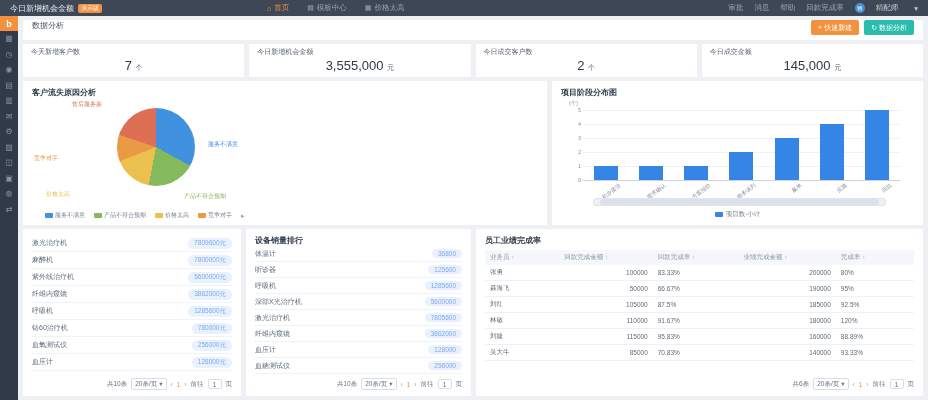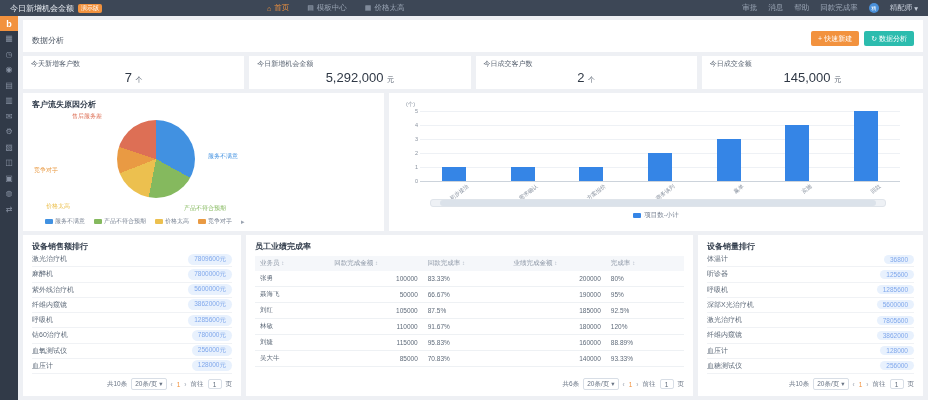--- a/index.html
+++ b/index.html
@@ -11,48 +11,48 @@
   .brand{color:#e8ecf2;font-size:8px;white-space:nowrap}
   .badge{background:#f2923e;color:#fff;font-size:6px;line-height:9px;padding:0 3px;
          border-radius:2px;margin-left:4px}
   .nav{display:flex;gap:18px;margin-left:165px}
   .nav-item{display:flex;align-items:center;gap:3px;color:#9aa5b5;font-size:7.5px;cursor:pointer}
   .nav-item.active{color:#f2923e}
   .nav-icon{font-size:7px}
   .top-right{margin-left:auto;display:flex;align-items:center;gap:11px;color:#9aa5b5;font-size:7.5px}
   .avatar{width:10px;height:10px;border-radius:50%;background:#4a90d9;color:#fff;font-size:5px;
           display:flex;align-items:center;justify-content:center}
-  .username{display:flex;align-items:center;gap:2px;color:#c3cad6}
+  .username{display:flex;align-items:center;gap:16px;color:#c3cad6}
   
   .sidebar{position:absolute;top:16px;left:0;bottom:0;width:18px;background:#313a48;
            display:flex;flex-direction:column;align-items:center;z-index:10}
   .logo-tile{width:18px;height:15px;background:#f2923e;color:#fff;display:flex;align-items:center;
              justify-content:center;font-size:9px;font-weight:bold}
   .side-icon{color:#8892a3;font-size:8px;height:15.5px;display:flex;align-items:center;cursor:pointer}
   
   .main{position:absolute;top:16px;left:18px;right:0;bottom:0;padding:4px 5px;
         box-sizing:border-box;display:flex;flex-direction:column;gap:4px}
-  .toolbar{background:#fff;height:20px;flex:0 0 20px;display:flex;align-items:flex-end;padding:6px 9px}
+  .toolbar{background:#fff;height:20px;flex:0 0 20px;display:flex;align-items:flex-start;padding:0 9px}
   .page-title{font-size:8px;color:#46505e}
   .toolbar-buttons{margin-left:auto;display:flex;gap:5px}
   .btn{font-size:7px;color:#fff;border:none;border-radius:2px;padding:2.5px 7px;display:flex;
        align-items:center;gap:2px;cursor:pointer;font-family:inherit}
   .btn-orange{background:#f2923e}
   .btn-teal{background:#2cbcae}
   
   .kpi-row{display:flex;gap:5px;flex:0 0 33px}
   .kpi{flex:1;background:#fff;padding:3px 8px;box-sizing:border-box}
   .kpi-label{font-size:7px;color:#5a6472}
   .kpi-value{text-align:center;font-size:13px;color:#2f3845;margin-top:1px}
   .kpi-unit{font-size:7px;color:#5a6472}
   
   .charts-row{display:flex;gap:5px;flex:0 0 138px}
   .panel{background:#fff;padding:6px 9px;box-sizing:border-box;position:relative;overflow:hidden}
   .panel-title{font-size:8px;color:#333e4d;font-weight:bold}
-  .pie-panel{width:361px}
+  .pie-panel{width:524px}
   .bar-panel{flex:1}
   .pie-wrap{position:relative;height:104px}
   .pie{position:absolute;left:85px;top:10px;width:78px;height:78px;border-radius:50%}
   .plabel{position:absolute;font-size:6px;white-space:nowrap}
   .pl-0{left:176px;top:42px}
   .pl-1{left:152px;top:94px}
   .pl-2{left:14px;top:92px}
   .pl-3{left:2px;top:56px}
   .pl-4{left:40px;top:2px}
   .legend-row{position:absolute;left:22px;bottom:5px;display:flex;gap:9px;align-items:center;
@@ -167,21 +167,21 @@
   </div>
 
   <div class="kpi-row">
     <div class="kpi">
       <div class="kpi-label">今天新增客户数</div>
       <div class="kpi-value"><span>7</span>
         <span class="kpi-unit">个</span></div>
     </div>
     <div class="kpi">
       <div class="kpi-label">今日新增机会金额</div>
-      <div class="kpi-value"><span>5,292,000</span>
+      <div class="kpi-value"><span>3,555,000</span>
         <span class="kpi-unit">元</span></div>
     </div>
     <div class="kpi">
       <div class="kpi-label">今日成交客户数</div>
       <div class="kpi-value"><span>2</span>
         <span class="kpi-unit">个</span></div>
     </div>
     <div class="kpi">
       <div class="kpi-label">今日成交金额</div>
       <div class="kpi-value"><span>145,000</span>
@@ -216,20 +216,21 @@
           </span>
         <span class="legend-item">
           <span class="sw" style="background: rgb(233, 154, 67);"></span>
           <span>竞争对手</span>
           </span>
         <span class="legend-more">▸</span>
       </div>
     </div>
 
     <div class="panel bar-panel">
+      <div class="panel-title">项目阶段分布图</div>
       <div class="bar-area">
         <span class="yunit">(个)</span>
         <div class="ygrid">
           <div class="gline" style="top:0"></div>
           <div class="gline" style="top:20%"></div>
           <div class="gline" style="top:40%"></div>
           <div class="gline" style="top:60%"></div>
           <div class="gline" style="top:80%"></div>
           <div class="gline axis" style="top:100%"></div>
         </div>
@@ -266,21 +267,20 @@
       <div class="bar-legend">
         <span class="sw" style="background: rgb(53, 133, 230);"></span>
         <span>项目数-小计</span>
       </div>
     </div>
   </div>
 
   <div class="bottom-row">
 
     <div class="panel list-panel">
-      <div class="panel-title">设备销售额排行</div>
       <div class="lrow">
           <span>激光治疗机</span>
           <span class="pill">7809600元</span>
         </div>
       <div class="lrow">
           <span>麻醉机</span>
           <span class="pill">7800000元</span>
         </div>
       <div class="lrow">
           <span>紫外线治疗机</span>
@@ -298,20 +298,69 @@
           <span>钴60治疗机</span>
           <span class="pill">780000元</span>
         </div>
       <div class="lrow">
           <span>血氧测试仪</span>
           <span class="pill">256000元</span>
         </div>
       <div class="lrow">
           <span>血压计</span>
           <span class="pill">128000元</span>
+        </div>
+      <div class="pager">
+        <span>共10条</span>
+        <span class="select">
+            <span>20条/页</span>
+            <span>▾</span>
+          </span>
+        <span class="pg-arrow">‹</span>
+        <span class="page-num">1</span>
+        <span class="pg-arrow">›</span>
+        <span>前往</span>
+        <input class="goto-input" value="1" style="">
+        <span>页</span>
+      </div>
+    </div>
+
+    <div class="panel list-panel2">
+      <div class="panel-title">设备销量排行</div>
+      <div class="lrow">
+          <span>体温计</span>
+          <span class="pill">36800</span>
+        </div>
+      <div class="lrow">
+          <span>听诊器</span>
+          <span class="pill">125600</span>
+        </div>
+      <div class="lrow">
+          <span>呼吸机</span>
+          <span class="pill">1285600</span>
+        </div>
+      <div class="lrow">
+          <span>深部X光治疗机</span>
+          <span class="pill">5600000</span>
+        </div>
+      <div class="lrow">
+          <span>激光治疗机</span>
+          <span class="pill">7805600</span>
+        </div>
+      <div class="lrow">
+          <span>纤维内窥镜</span>
+          <span class="pill">3862000</span>
+        </div>
+      <div class="lrow">
+          <span>血压计</span>
+          <span class="pill">128000</span>
+        </div>
+      <div class="lrow">
+          <span>血糖测试仪</span>
+          <span class="pill">256000</span>
         </div>
       <div class="pager">
         <span>共10条</span>
         <span class="select">
             <span>20条/页</span>
             <span>▾</span>
           </span>
         <span class="pg-arrow">‹</span>
         <span class="page-num">1</span>
         <span class="pg-arrow">›</span>
@@ -385,63 +434,14 @@
             <span>▾</span>
           </span>
         <span class="pg-arrow">‹</span>
         <span class="page-num">1</span>
         <span class="pg-arrow">›</span>
         <span>前往</span>
         <input class="goto-input" value="1" style="">
         <span>页</span>
       </div>
     </div>
-
-    <div class="panel list-panel2">
-      <div class="panel-title">设备销量排行</div>
-      <div class="lrow">
-          <span>体温计</span>
-          <span class="pill">36800</span>
-        </div>
-      <div class="lrow">
-          <span>听诊器</span>
-          <span class="pill">125600</span>
-        </div>
-      <div class="lrow">
-          <span>呼吸机</span>
-          <span class="pill">1285600</span>
-        </div>
-      <div class="lrow">
-          <span>深部X光治疗机</span>
-          <span class="pill">5600000</span>
-        </div>
-      <div class="lrow">
-          <span>激光治疗机</span>
-          <span class="pill">7805600</span>
-        </div>
-      <div class="lrow">
-          <span>纤维内窥镜</span>
-          <span class="pill">3862000</span>
-        </div>
-      <div class="lrow">
-          <span>血压计</span>
-          <span class="pill">128000</span>
-        </div>
-      <div class="lrow">
-          <span>血糖测试仪</span>
-          <span class="pill">256000</span>
-        </div>
-      <div class="pager">
-        <span>共10条</span>
-        <span class="select">
-            <span>20条/页</span>
-            <span>▾</span>
-          </span>
-        <span class="pg-arrow">‹</span>
-        <span class="page-num">1</span>
-        <span class="pg-arrow">›</span>
-        <span>前往</span>
-        <input class="goto-input" value="1" style="">
-        <span>页</span>
-      </div>
-    </div>
   </div>
 </div>
 
 </body></html>

